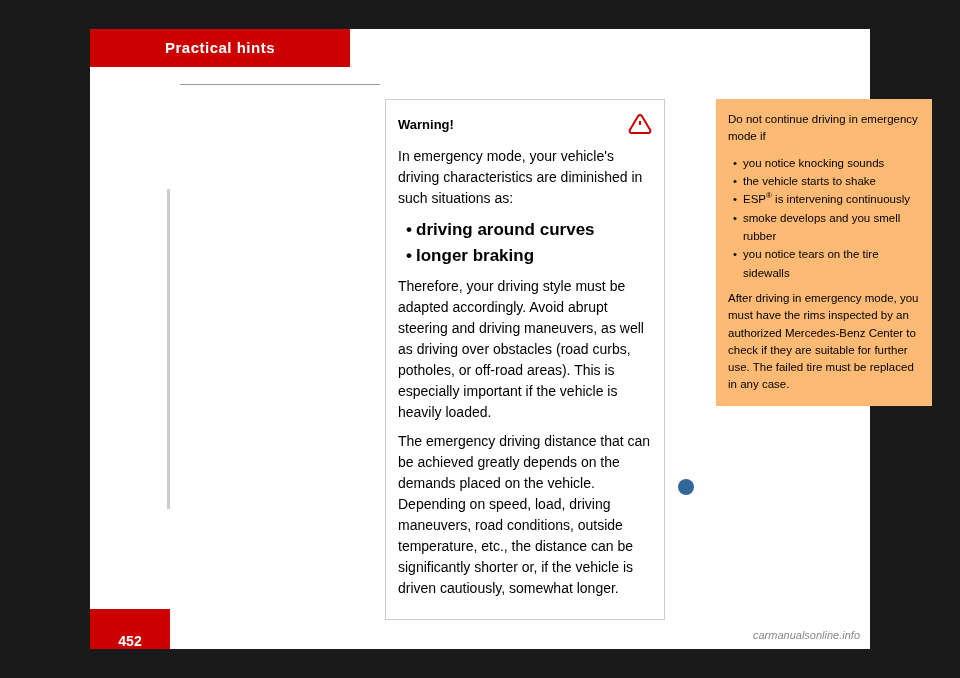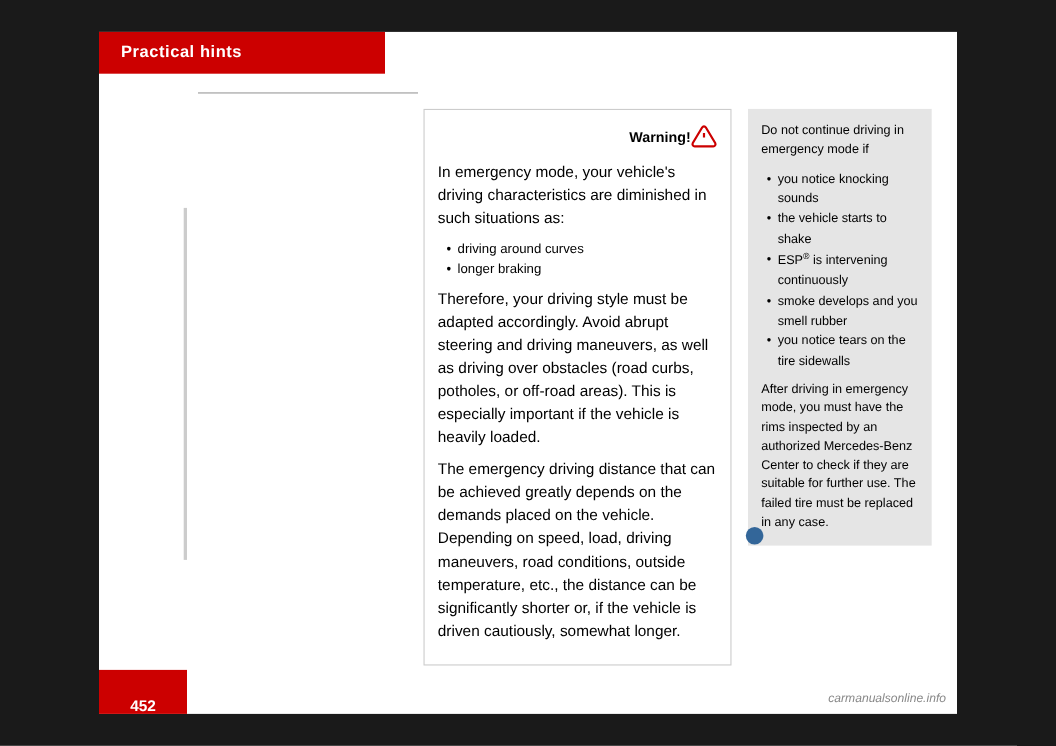--- a/index.html
+++ b/index.html
@@ -27,20 +27,21 @@
     
     .header-bar {
       background: #cc0000;
       padding: 10px 20px;
       width: 260px;
       margin-left: 0;
       margin-top: 0;
       position: absolute;
       top: 0;
       left: 0;
+      text-align: center;
     }
 
     .header-title {
       color: #ffffff;
       font-size: 15px;
       font-weight: bold;
       letter-spacing: 0.5px;
     }
 
     
@@ -89,21 +90,21 @@
       left: 295px;
       width: 280px;
       border: 1px solid #cccccc;
       background: #ffffff;
       padding: 12px;
     }
 
     .warning-header {
       display: flex;
       align-items: center;
-      justify-content: flex-end;
+      justify-content: space-between;
       margin-bottom: 10px;
     }
 
     .warning-title {
       font-weight: bold;
       font-size: 13px;
       color: #000000;
     }
 
     .warning-icon {
@@ -119,40 +120,41 @@
       margin-bottom: 8px;
     }
 
     .warning-bullet-list {
       list-style: none;
       padding: 0;
       margin: 0 0 8px 8px;
     }
 
     .warning-bullet-list li {
-      font-size: 12px;
+      font-size: 17px;
       color: #000000;
       line-height: 1.5;
       padding-left: 10px;
       position: relative;
+      font-weight: bold;
     }
 
     .warning-bullet-list li::before {
       content: "•";
       position: absolute;
       left: 0;
     }
 
     
     .info-box {
       position: absolute;
       top: 70px;
-      left: 590px;
-      width: 167px;
-      background: #e5e5e5;
+      left: 626px;
+      width: 216px;
+      background: #fdba74;
       padding: 12px;
       font-size: 11.5px;
       color: #000000;
       line-height: 1.5;
     }
 
     .info-text {
       margin-bottom: 8px;
     }
 

